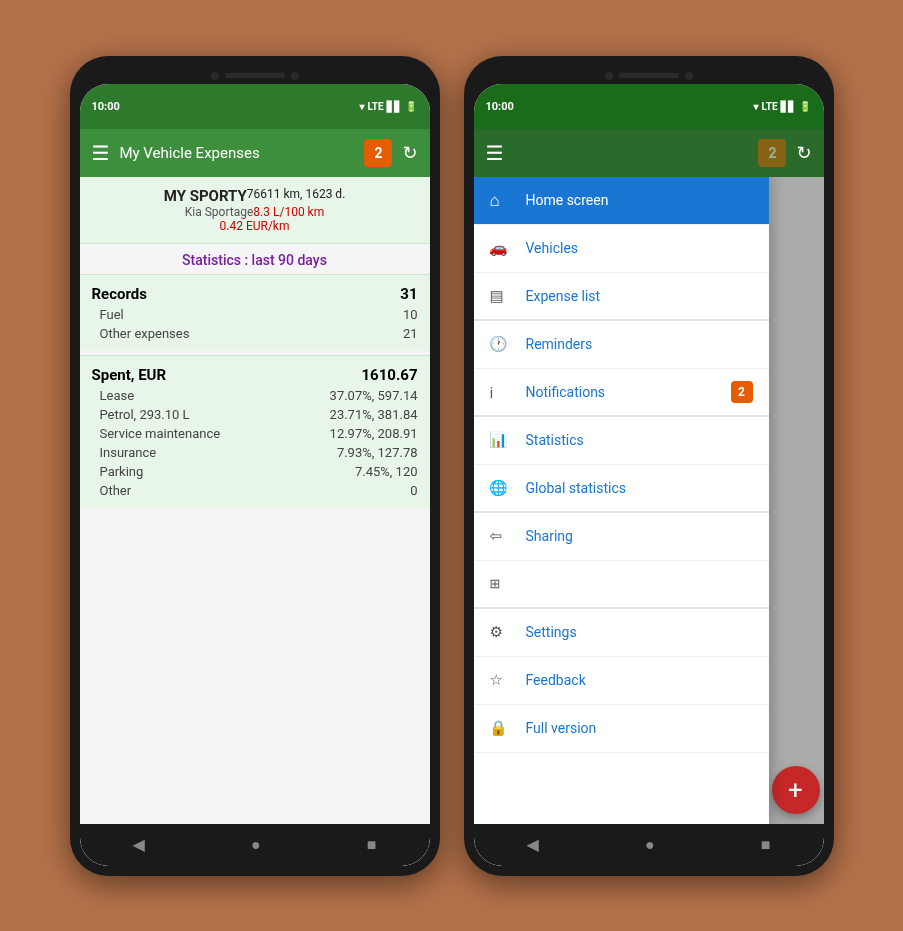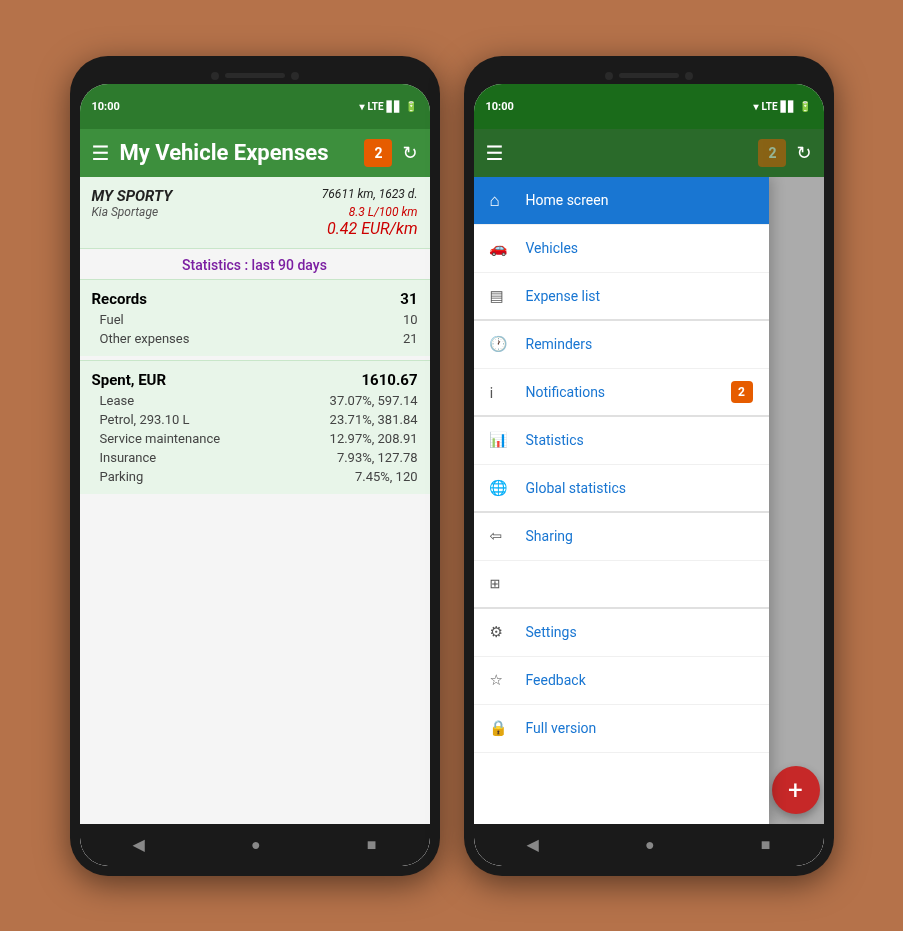--- a/index.html
+++ b/index.html
@@ -85,22 +85,22 @@
       color: white;
       padding: 8px 12px;
       display: flex;
       align-items: center;
       gap: 10px;
       min-height: 48px;
     }
 
     .toolbar-title {
       flex: 1;
-      font-size: 22px;
-      font-weight: 700;
+      font-size: 15px;
+      font-weight: 400;
     }
 
     .toolbar-badge {
       background: #e65c00;
       color: white;
       border-radius: 4px;
       width: 28px;
       height: 28px;
       display: flex;
       align-items: center;
@@ -127,23 +127,22 @@
     }
 
     .vehicle-card {
       background: #e8f5e9;
       padding: 10px 12px;
       border-bottom: 1px solid #c8e6c9;
     }
 
     .vehicle-row {
       display: flex;
-      justify-content: space-between;
+      justify-content: center;
       align-items: flex-start;
-      font-style: italic;
     }
 
     .stats-header {
       text-align: center;
       color: #7b1fa2;
       font-size: 14px;
       padding: 8px 0 6px;
       font-weight: 500;
     }
 
@@ -329,21 +328,21 @@
           <div class="vehicle-row">
             <div style="font-size:15px;font-weight:bold;color:#222;">MY SPORTY</div>
             <div style="font-size:12px;color:#222;text-align:right;">76611 km, 1623 d.</div>
           </div>
           <div class="vehicle-row">
             <div style="font-size:12px;color:#555;">Kia Sportage</div>
             <div style="font-size:12px;color:#c00;text-align:right;">8.3 L/100 km</div>
           </div>
           <div class="vehicle-row">
             <div></div>
-            <div style="font-size:16px;color:#c00;text-align:right;">0.42 EUR/km</div>
+            <div style="font-size:12px;color:#c00;text-align:right;">0.42 EUR/km</div>
           </div>
         </div>
 
         <div class="stats-header">Statistics : last 90 days</div>
 
         <div class="stats-section">
           <div class="stats-row header">
             <span>Records</span>
             <span>31</span>
           </div>
@@ -374,20 +373,24 @@
             <span>Service maintenance</span>
             <span>12.97%, 208.91</span>
           </div>
           <div class="stats-row sub">
             <span>Insurance</span>
             <span>7.93%, 127.78</span>
           </div>
           <div class="stats-row sub">
             <span>Parking</span>
             <span>7.45%, 120</span>
+          </div>
+          <div class="stats-row sub">
+            <span>Other</span>
+            <span>0</span>
           </div>
         </div>
       </div>
 
       <div style="position:relative; height:0;">
         
       </div>
 
       <div class="nav-bar">
         <span class="nav-btn">◀</span>

